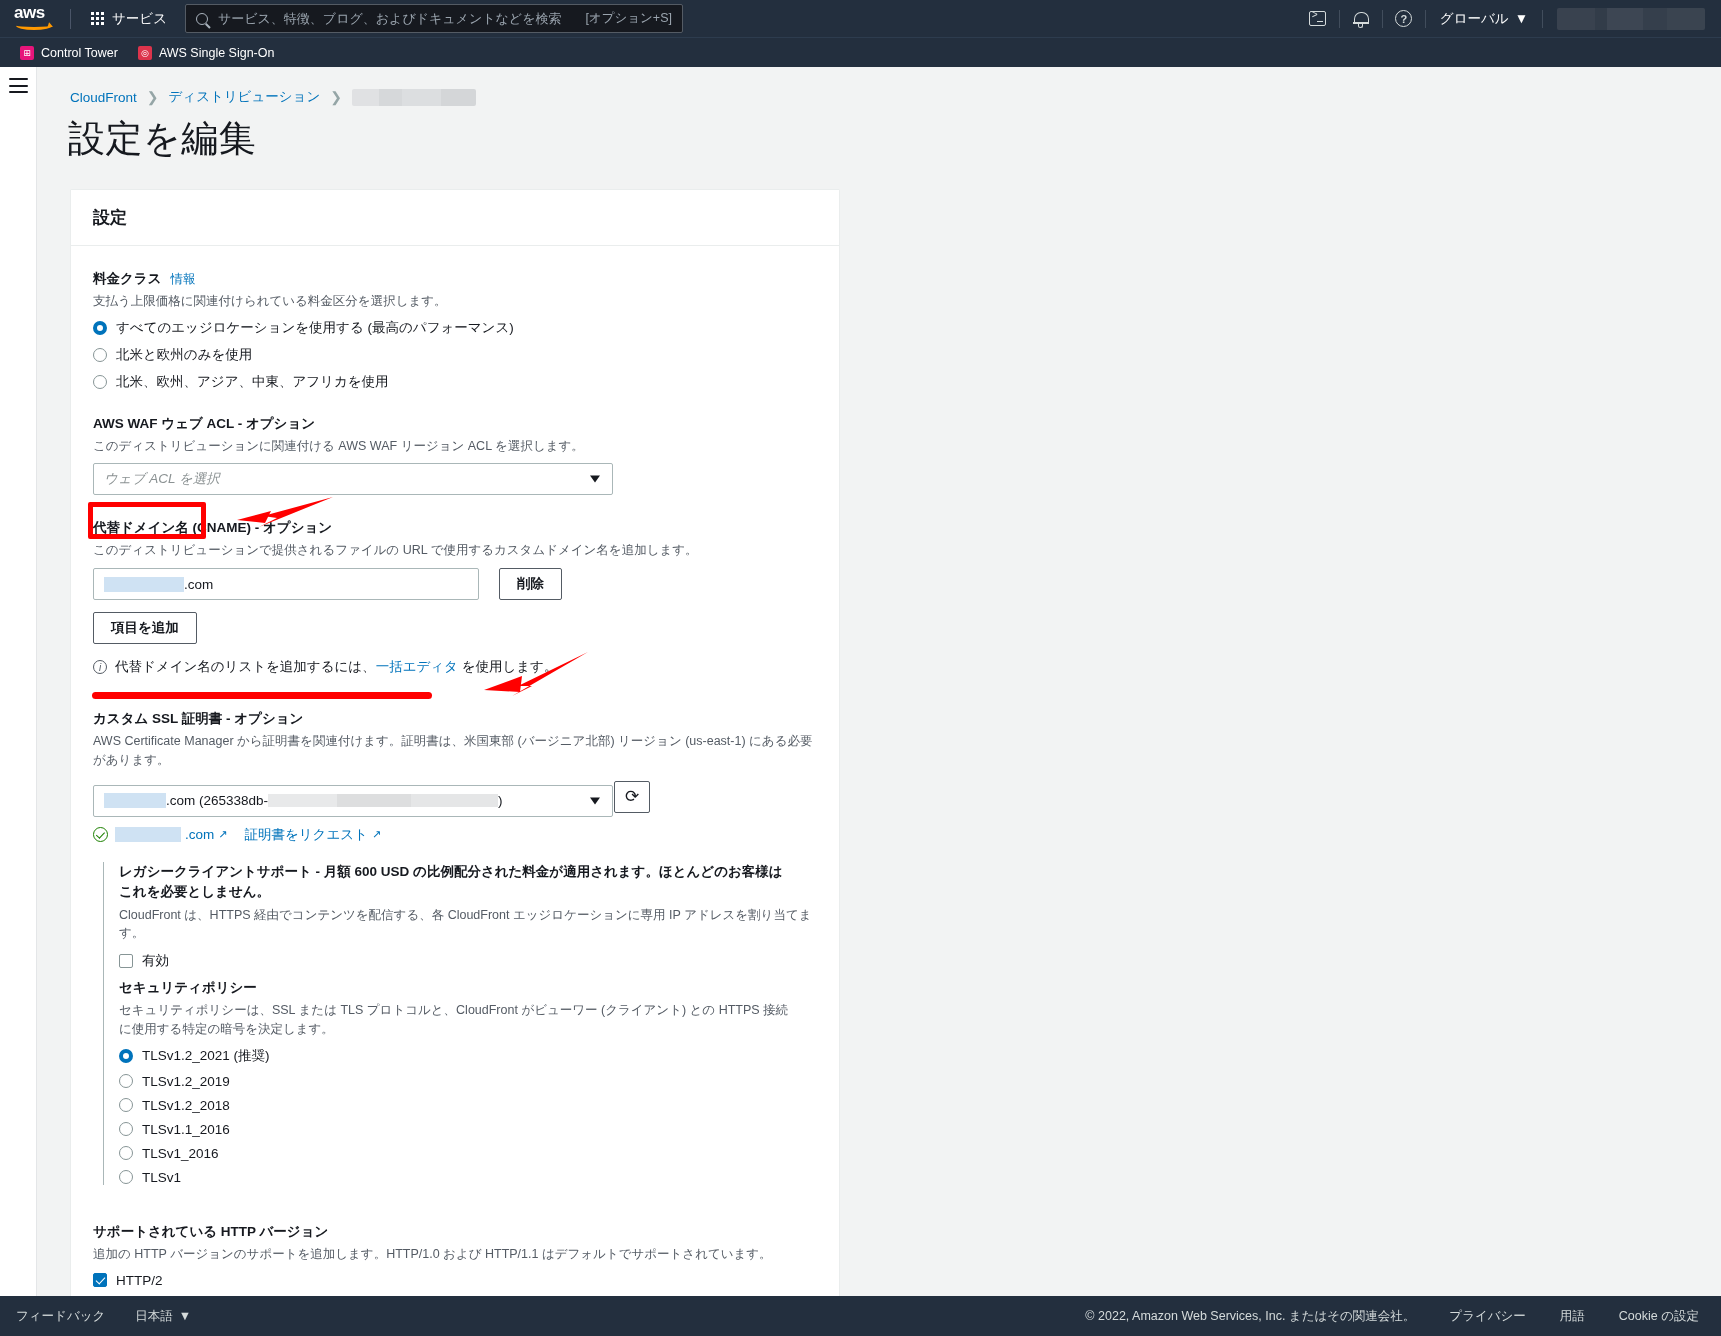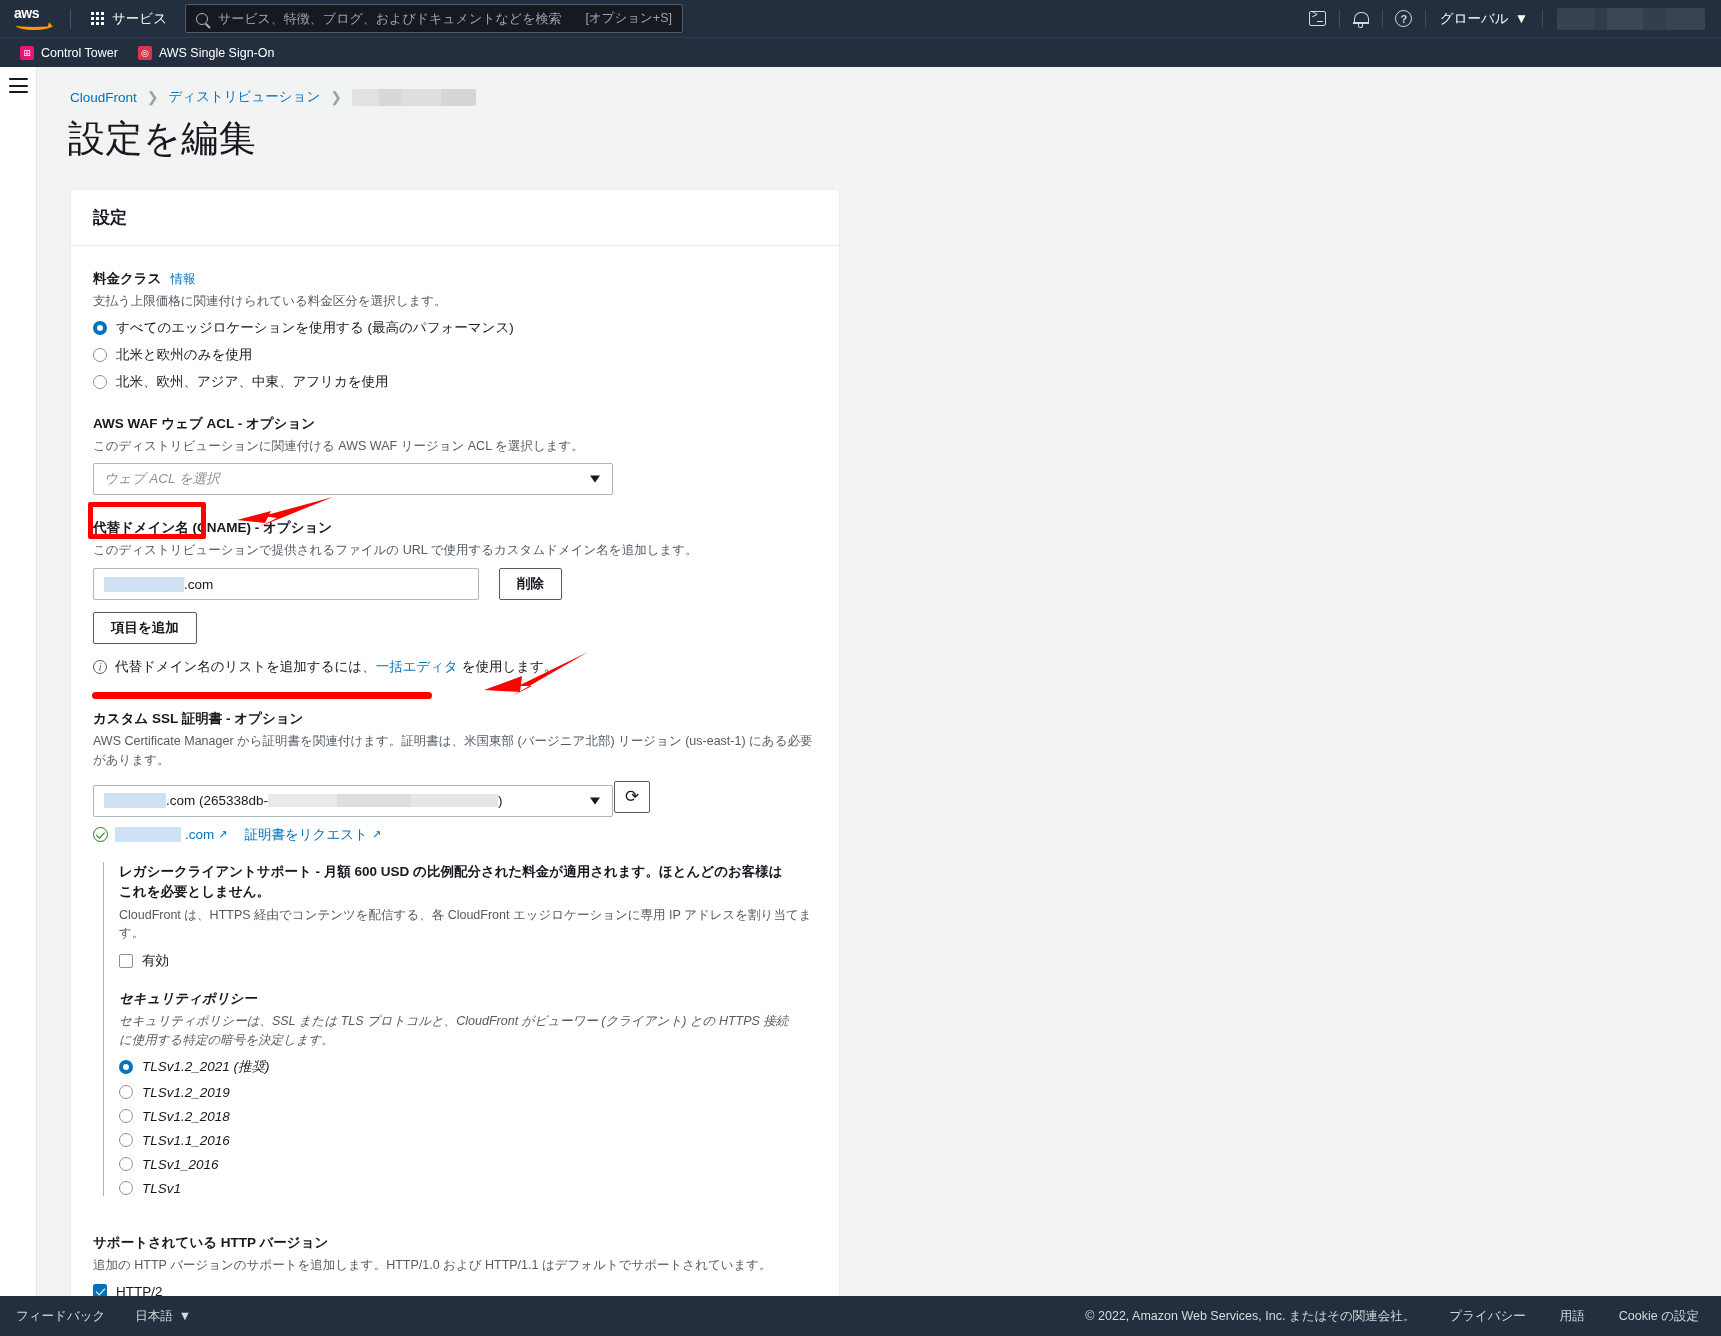--- a/index.html
+++ b/index.html
@@ -17,21 +17,21 @@
     position: absolute; top: 0; left: 0;
     width: 1721px; height: 37px;
     background: #232f3e;
     display: flex; align-items: center;
   }
   .aws-logo {
     margin-left: 14px; width: 44px; height: 28px;
     position: relative; flex: 0 0 auto;
   }
   .aws-logo .aws-word {
-    color: #fff; font-size: 14px; font-weight: bold;
+    color: #fff; font-size: 17px; font-weight: bold;
     letter-spacing: -0.5px; line-height: 16px;
     font-family: "Liberation Sans", sans-serif;
   }
   .aws-logo .aws-smile {
     position: absolute; left: 2px; top: 16px;
     width: 36px; height: 9px;
     border-bottom: 3px solid #ff9900;
     border-radius: 0 0 50% 50%;
   }
   .aws-logo .aws-smile::after {
@@ -443,21 +443,21 @@
         <div class="subgroup">
           <div>
             <div class="flabel" style="display:block; line-height:1.5; max-width:672px;">レガシークライアントサポート - 月額 600 USD の比例配分された料金が適用されます。ほとんどのお客様はこれを必要としません。</div>
             <div class="fdesc">CloudFront は、HTTPS 経由でコンテンツを配信する、各 CloudFront エッジロケーションに専用 IP アドレスを割り当てます。</div>
             <div class="check-row">
               <span class="cbox"></span>
               <span class="ctext">有効</span>
             </div>
           </div>
 
-          <div style="margin-top:20px;font-style:italic;">
+          <div style="margin-top:9px;">
             <div class="flabel">セキュリティポリシー</div>
             <div class="fdesc" style="max-width:672px;">セキュリティポリシーは、SSL または TLS プロトコルと、CloudFront がビューワー (クライアント) との HTTPS 接続に使用する特定の暗号を決定します。</div>
             <div class="radio-row">
               <span class="radio on"></span>
               <span class="rtext">TLSv1.2_2021 (推奨)</span>
             </div>
             <div class="radio-row">
               <span class="radio"></span>
               <span class="rtext">TLSv1.2_2019</span>
             </div>

